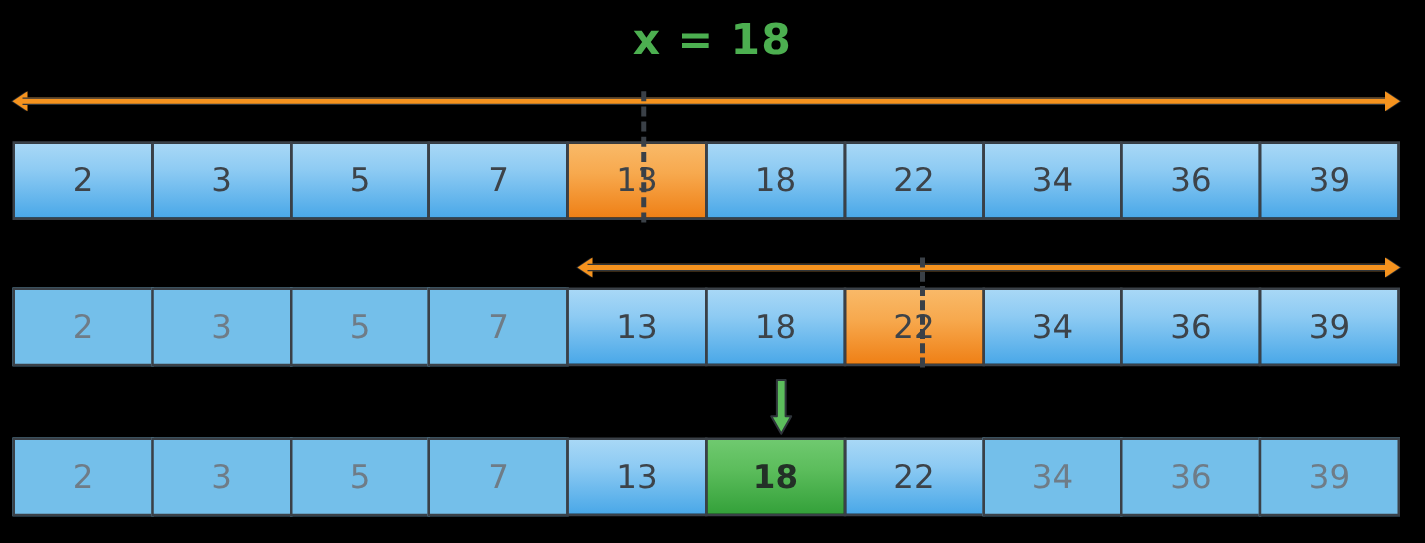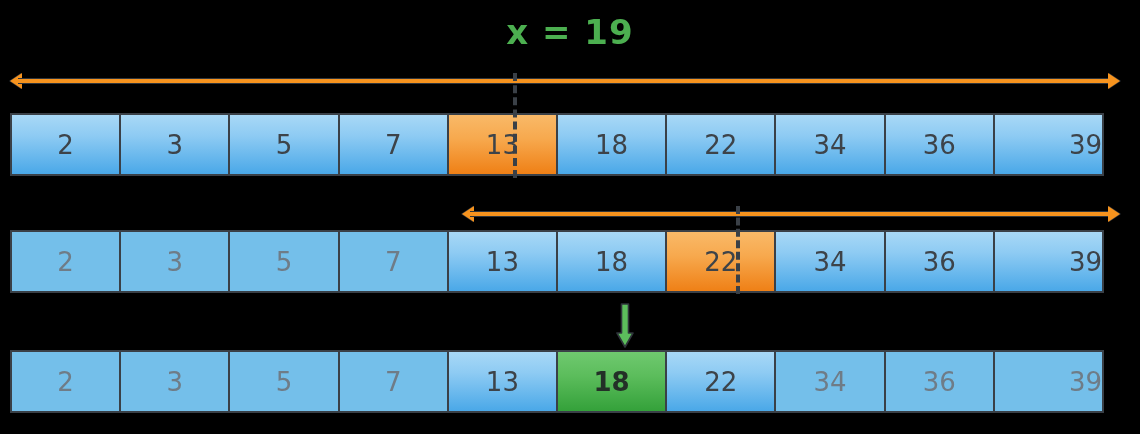--- a/index.html
+++ b/index.html
@@ -55,21 +55,21 @@
     box-sizing: border-box;
     border: 2px solid #3a4047;
     margin-right: -2px;
     display: flex;
     align-items: center;
     justify-content: center;
     font-size: 26px;
     color: #3d4349;
     background: linear-gradient(to bottom, #a8d8f6 0%, #8ecbf3 35%, #4aa8e8 100%);
   }
-  .cell:last-child { margin-right: 16px; justify-content: flex-end; }
+  .cell:last-child { margin-right: 0; }
 
   
   .cell.dim {
     background: #74bfea;
     color: #6f7c87;
   }
 
   
   .cell.mid {
     background: linear-gradient(to bottom, #f9b968 0%, #f7a94e 40%, #ef8016 100%);
@@ -141,21 +141,21 @@
     width: 18px;
     height: 46px;
     z-index: 4;
   }
 </style>
 </head>
 <body>
 
 <div class="stage">
 
-  <div class="title">x = 19</div>
+  <div class="title">x = 18</div>
 
   <div class="range-arrow arrow-row-1">
     <span class="head left"></span>
     <span class="shaft"></span>
     <span class="head right"></span>
   </div>
   <div class="mid-divider divider-row-1"></div>
 
   <div class="row row-1">
     <div class="cell">

